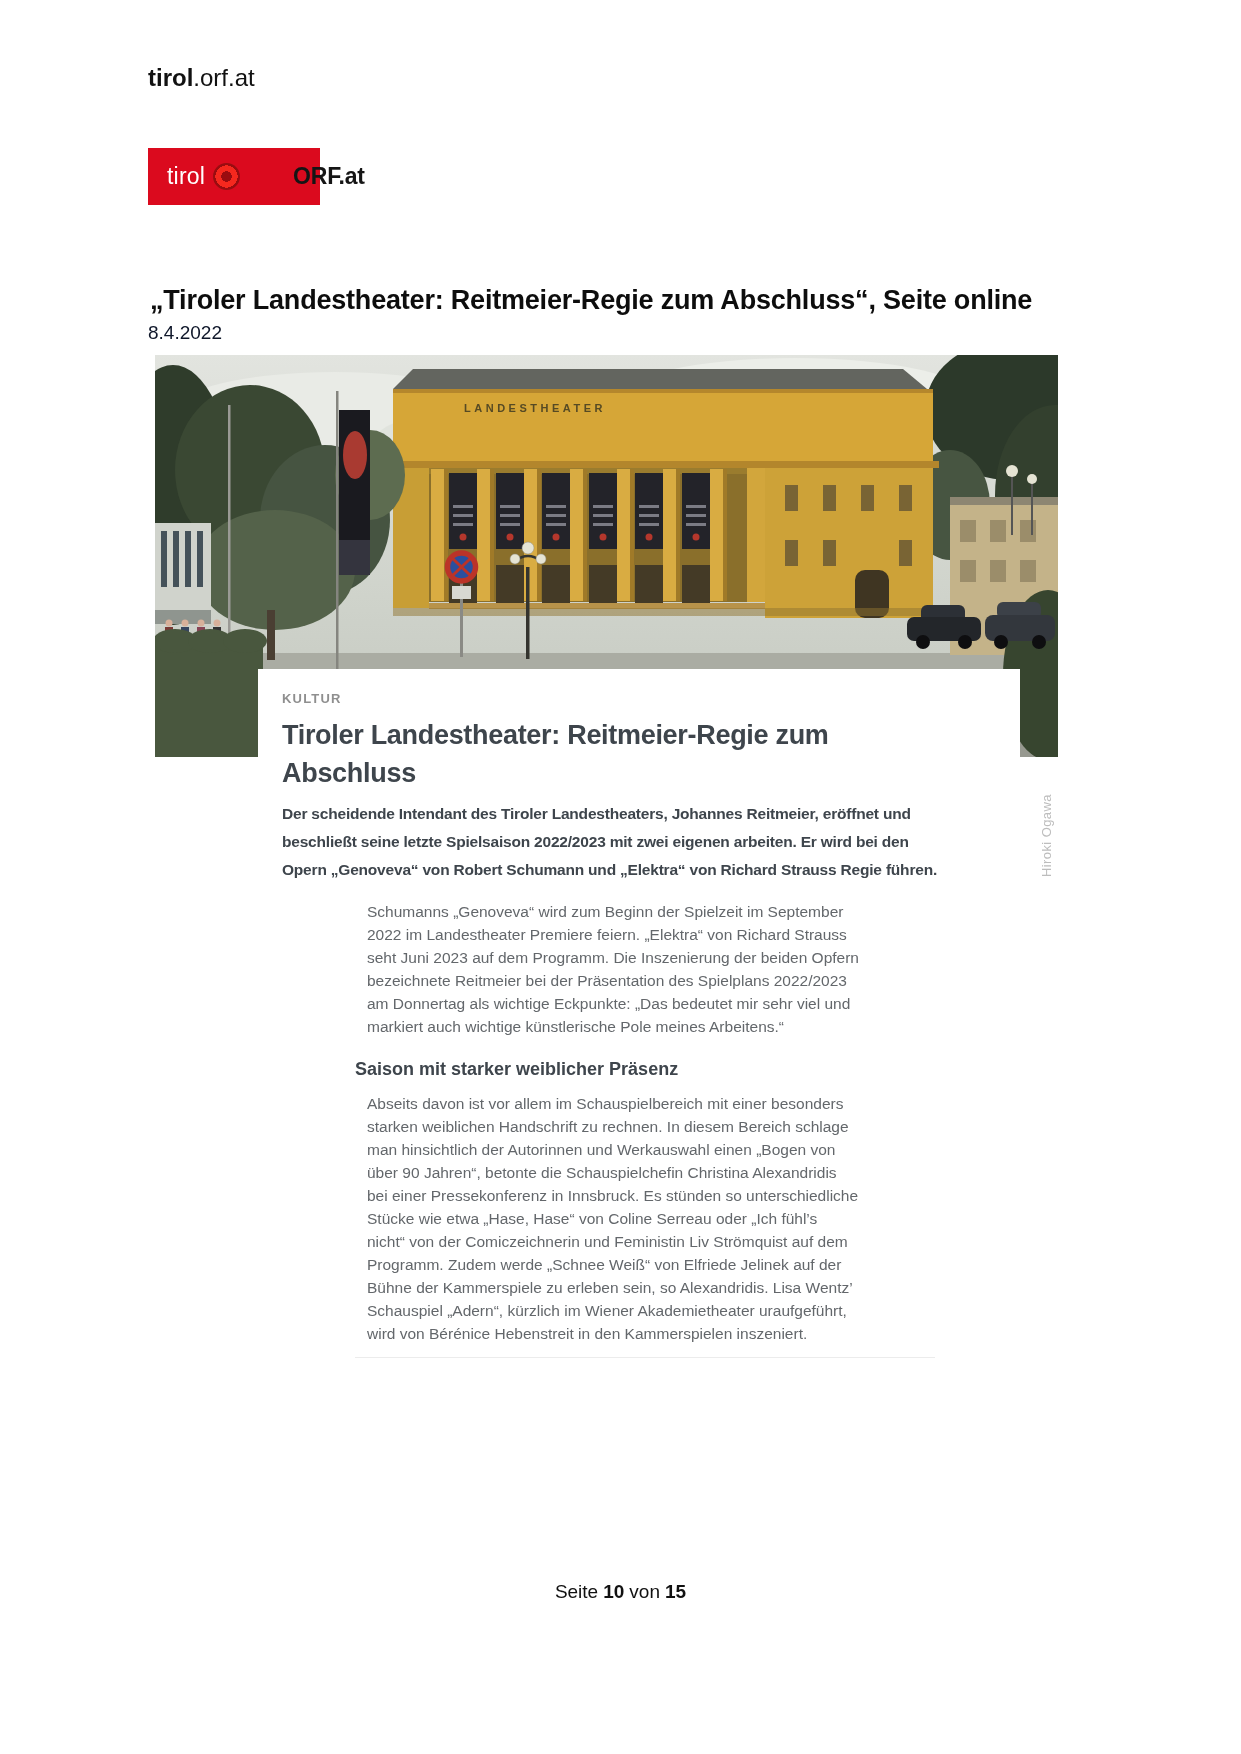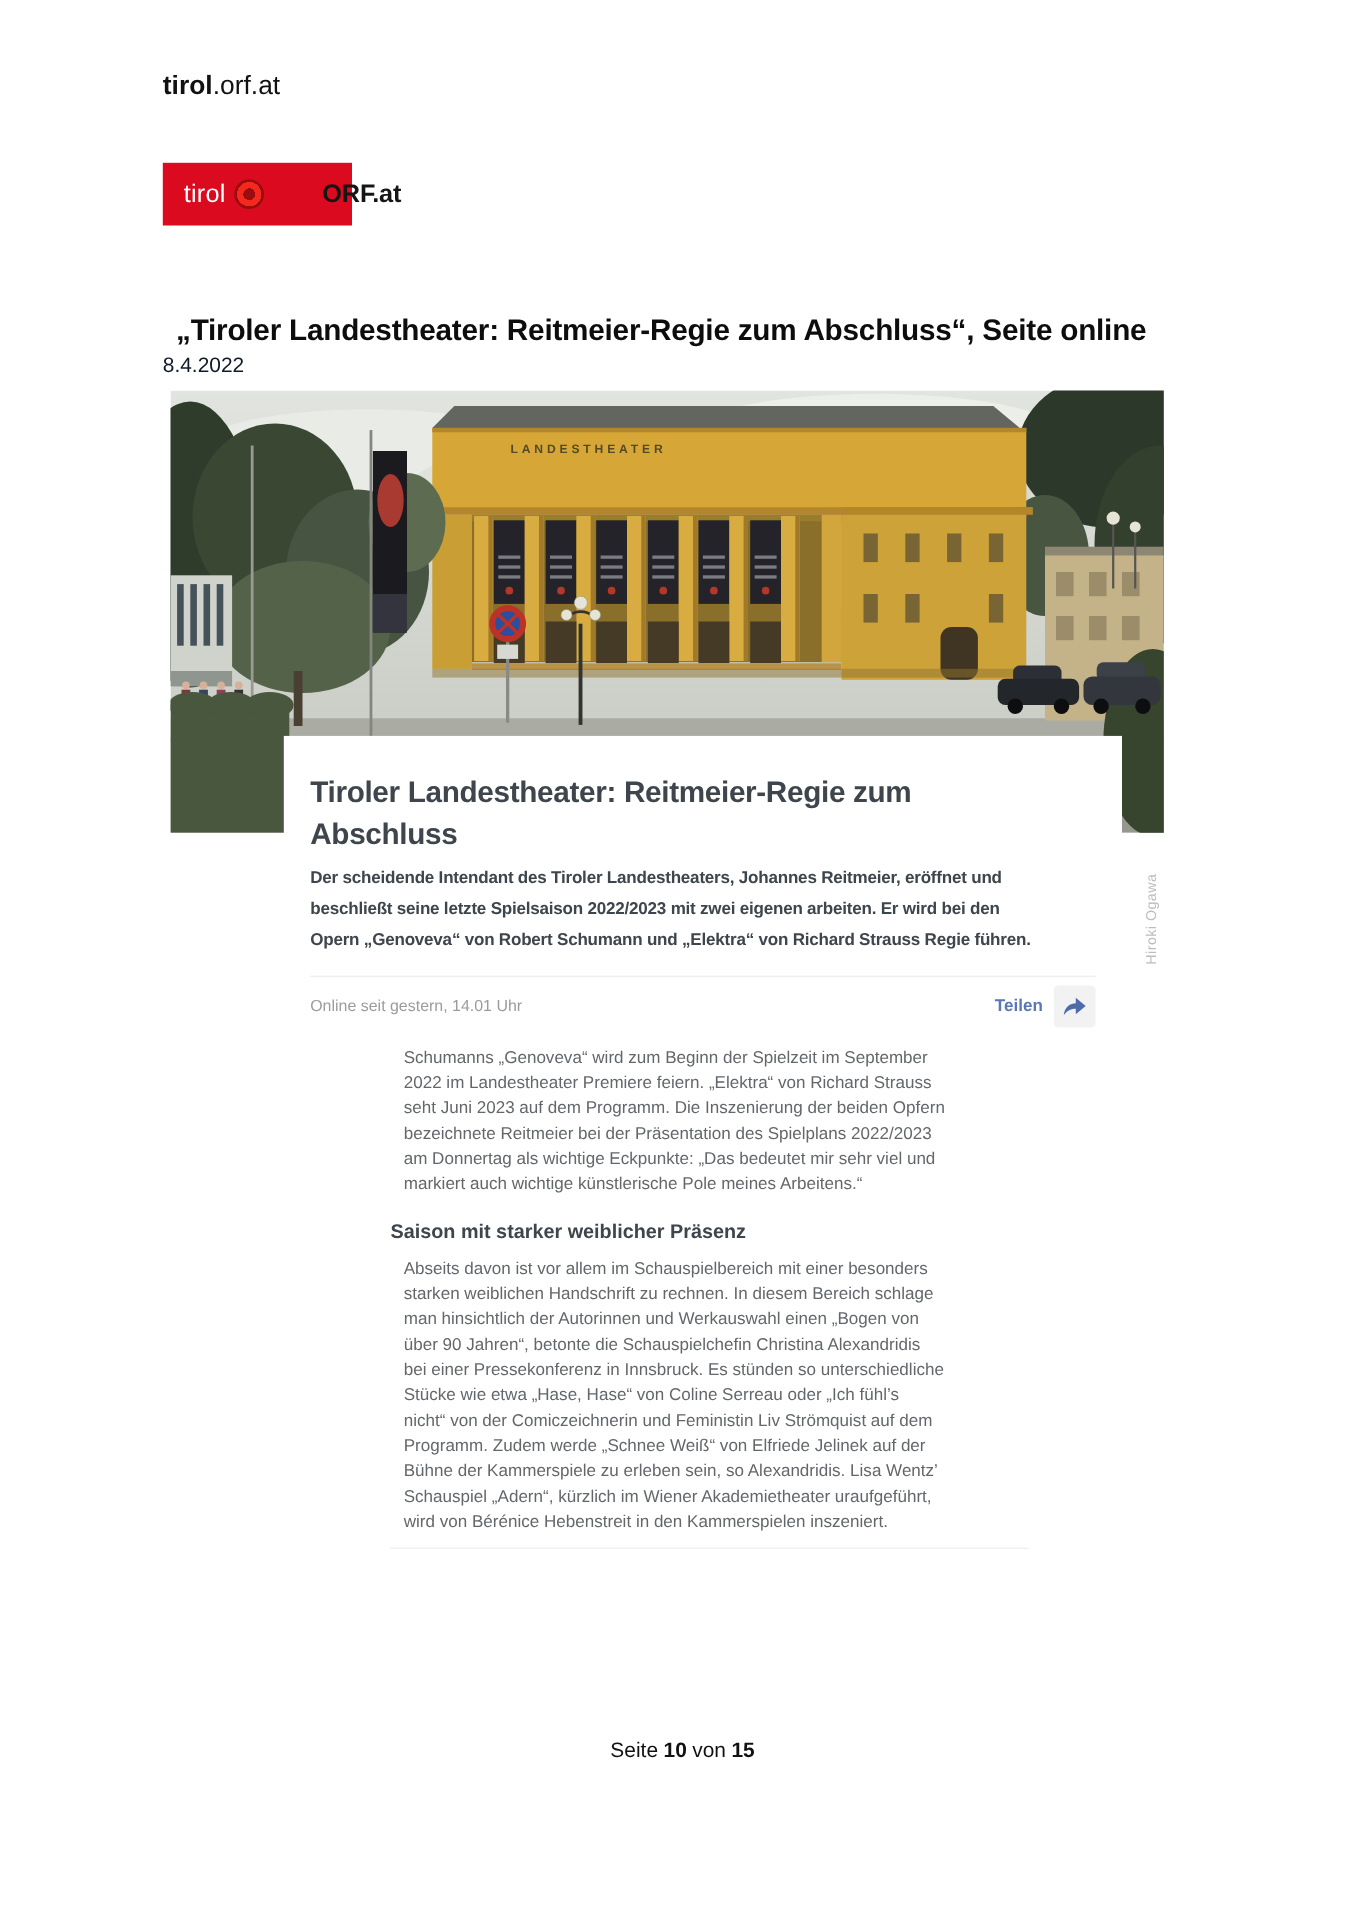--- a/index.html
+++ b/index.html
@@ -12,21 +12,21 @@
 
   
   .logo{position:absolute;left:148px;top:148px;width:172px;height:57px;background:#db0a1e;
         display:flex;align-items:center;padding-left:19px;box-sizing:border-box;gap:8px;}
   .logo-tirol{color:#ffffff;font-size:23px;letter-spacing:0.2px;}
   .logo-dot{width:27px;height:27px;border-radius:50%;flex:0 0 auto;
         background:radial-gradient(circle,#9a0c10 0 28%,#f5281e 28% 58%,#9a0c10 58% 100%);}
   .logo-orf{color:#151515;font-size:23px;font-weight:700;letter-spacing:-0.2px;margin-left:45px;}
 
   
-  .doc-title{position:absolute;left:160px;top:285px;font-size:27px;font-weight:700;color:#0d0d0d;
+  .doc-title{position:absolute;left:150px;top:285px;font-size:27px;font-weight:700;color:#0d0d0d;
         letter-spacing:-0.2px;white-space:nowrap;}
   .doc-date{position:absolute;left:148px;top:322px;font-size:19px;color:#0f172a;}
 
   
   .capture{position:absolute;left:155px;top:355px;width:903px;height:1075px;}
   .photo{position:absolute;left:0;top:0;display:block;}
   .credit{position:absolute;left:884px;top:412px;height:110px;writing-mode:vertical-rl;
         transform:rotate(180deg);font-size:13px;color:#bdbdbd;letter-spacing:0.4px;}
 
   .card{position:absolute;left:103px;top:314px;width:762px;background:#ffffff;
@@ -272,37 +272,27 @@
         <rect x="0" y="285" width="108" height="117" fill="#49573e"></rect>
         <ellipse cx="20" cy="286" rx="22" ry="12" fill="#49573e"></ellipse>
         <ellipse cx="55" cy="286" rx="22" ry="12" fill="#49573e"></ellipse>
         <ellipse cx="90" cy="286" rx="22" ry="12" fill="#49573e"></ellipse>
       </g>
     </svg>
 
     <div class="credit">Hiroki Ogawa</div>
 
     <div class="card">
+      <div class="category">KULTUR</div>
       <h2 class="headline">Tiroler Landestheater: Reitmeier-Regie zum
 Abschluss</h2>
       <p class="lead">Der scheidende Intendant des Tiroler Landestheaters, Johannes Reitmeier, eröffnet und
 beschließt seine letzte Spielsaison 2022/2023 mit zwei eigenen arbeiten. Er wird bei den
 Opern „Genoveva“ von Robert Schumann und „Elektra“ von Richard Strauss Regie führen.</p>
 
-      <div class="meta-row">
-        <span class="meta">Online seit gestern, 14.01 Uhr</span>
-        <span class="share">
-          <span class="share-label">Teilen</span>
-          <span class="share-iconbox">
-            <svg width="24" height="20" viewBox="0 0 24 20">
-              <path d="M2,18 C3,10 8,7 13,7 L13,2 L22,9.5 L13,17 L13,12 C9,12 5,13.5 2,18 Z" fill="#4e6cab"></path>
-            </svg>
-          </span>
-        </span>
-      </div>
 
       <div class="body-col">
         <p>Schumanns „Genoveva“ wird zum Beginn der Spielzeit im September
 2022 im Landestheater Premiere feiern. „Elektra“ von Richard Strauss
 seht Juni 2023 auf dem Programm. Die Inszenierung der beiden Opfern
 bezeichnete Reitmeier bei der Präsentation des Spielplans 2022/2023
 am Donnertag als wichtige Eckpunkte: „Das bedeutet mir sehr viel und
 markiert auch wichtige künstlerische Pole meines Arbeitens.“</p>
         <h3 class="subhead">Saison mit starker weiblicher Präsenz</h3>
         <p>Abseits davon ist vor allem im Schauspielbereich mit einer besonders

